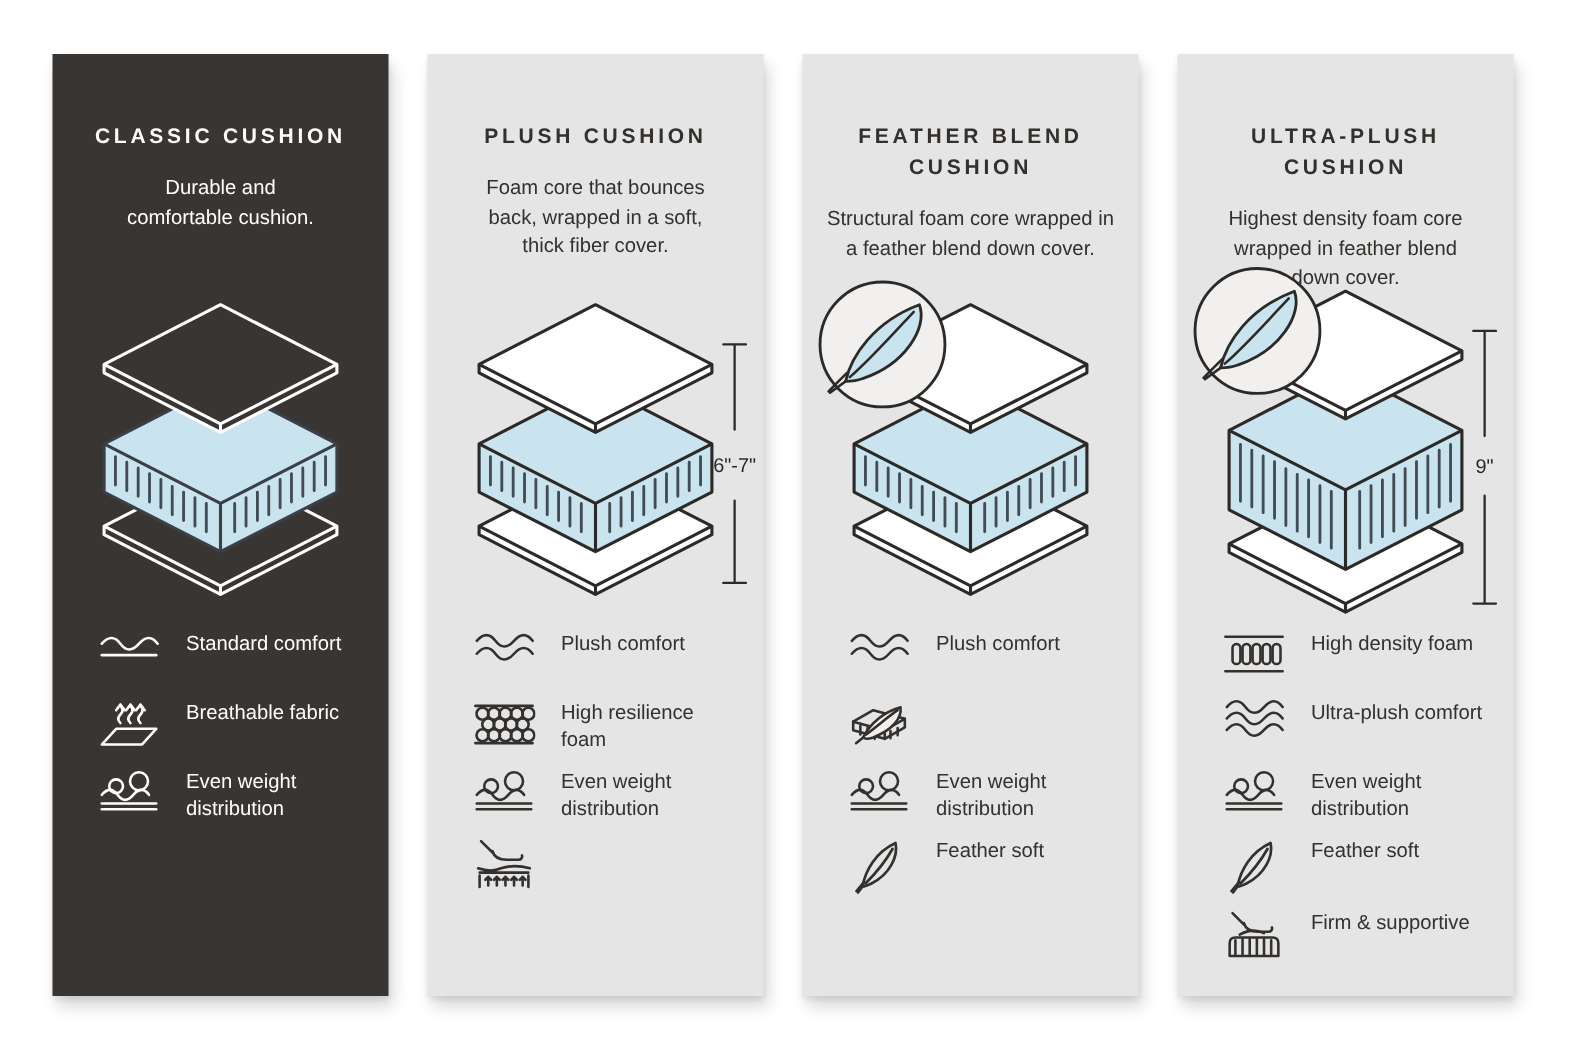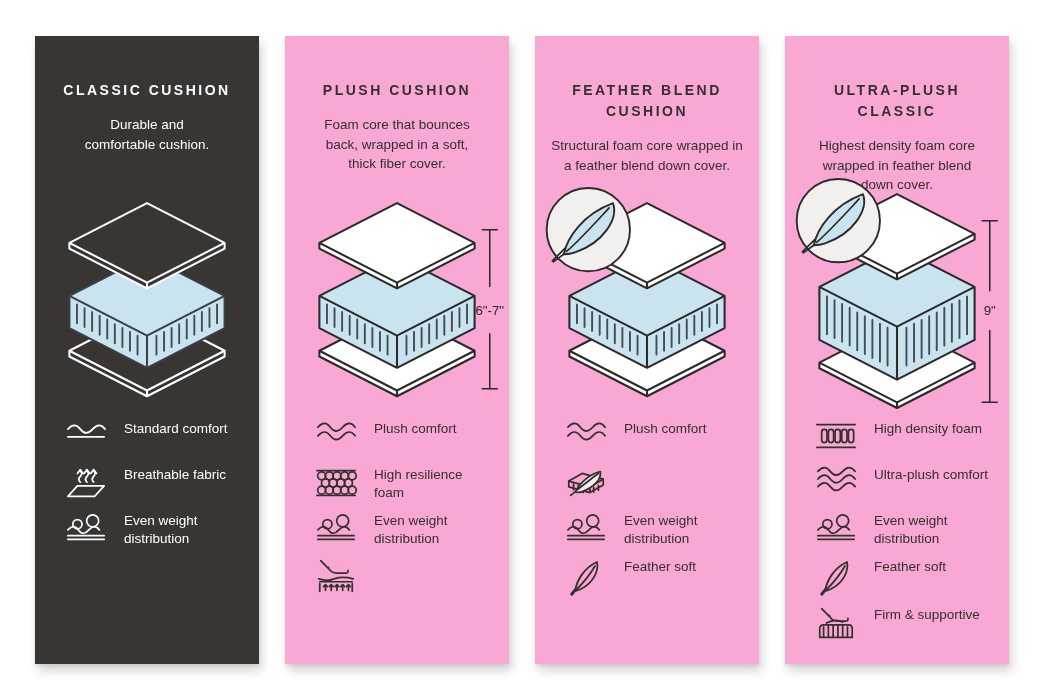--- a/index.html
+++ b/index.html
@@ -3,21 +3,21 @@
 <meta charset="utf-8">
 <style>
   html,body{margin:0;padding:0;}
   body{
     width:1049px;height:700px;background:#ffffff;
     font-family:"Liberation Sans", sans-serif;color:#33302d;
     overflow:hidden;
   }
   .board{display:flex;gap:26px;padding:36px 0 0 35px;}
   .panel{
-    width:224px;height:628px;background:#f9a8d4;box-sizing:border-box;
+    width:224px;height:628px;background:#e5e5e5;box-sizing:border-box;
     box-shadow:3px 7px 10px rgba(0,0,0,.16), 0 2px 4px rgba(0,0,0,.08);
     display:flex;flex-direction:column;
     --outline:#2b2a28;--slab:#ffffff;--panel-bg:#f1f0ee;--foamstroke:#2b2a28;
   }
   .panel.dark{
     background:#383532;color:#ffffff;
     --outline:#ffffff;--slab:#383532;--panel-bg:#383532;--foamstroke:#3a4046;
   }
   .head{padding:44px 14px 0;text-align:center;height:106px;}
   .title{
@@ -251,21 +251,21 @@
             <path d="M5,33 l-3,4 M6,30 l-5,6"></path>
           </svg>
         </span>
         <span class="flabel">Feather soft</span>
       </li>
     </ul>
   </section>
 
   <section class="panel">
     <div class="head">
-      <h2 class="title">ULTRA-PLUSH CLASSIC</h2>
+      <h2 class="title">ULTRA-PLUSH CUSHION</h2>
       <p class="desc">Highest density foam core wrapped in feather blend down cover.</p>
     </div>
     <div class="illus">
       <svg width="212" viewBox="0 -8 224 252">
         <path class="slab" d="M30,186 L112,144 L194,186 L194,192 L112,234 L30,192 Z"></path>
         <path class="slab-inner" d="M30,186 L112,228 L194,186 M112,228 L112,234"></path>
         <path class="foam" d="M30,106 L112,64 L194,106 L194,162 L112,204 L30,162 Z"></path>
         <path class="foam-inner" d="M30,106 L112,148 L194,106 M112,148 L112,204"></path>
         <path class="stripes" d="M38,116 v40 M46,120 v40 M54,124 v40 M62,128 v40 M70,133 v40 M78,137 v40 M86,141 v40 M94,145 v40 M102,149 v40 M186,116 v40 M178,120 v40 M170,124 v40 M162,128 v40 M154,133 v40 M146,137 v40 M138,141 v40 M130,145 v40 M122,149 v40"></path>
         <path class="slab" d="M30,50 L112,8 L194,50 L194,56 L112,98 L30,56 Z"></path>

